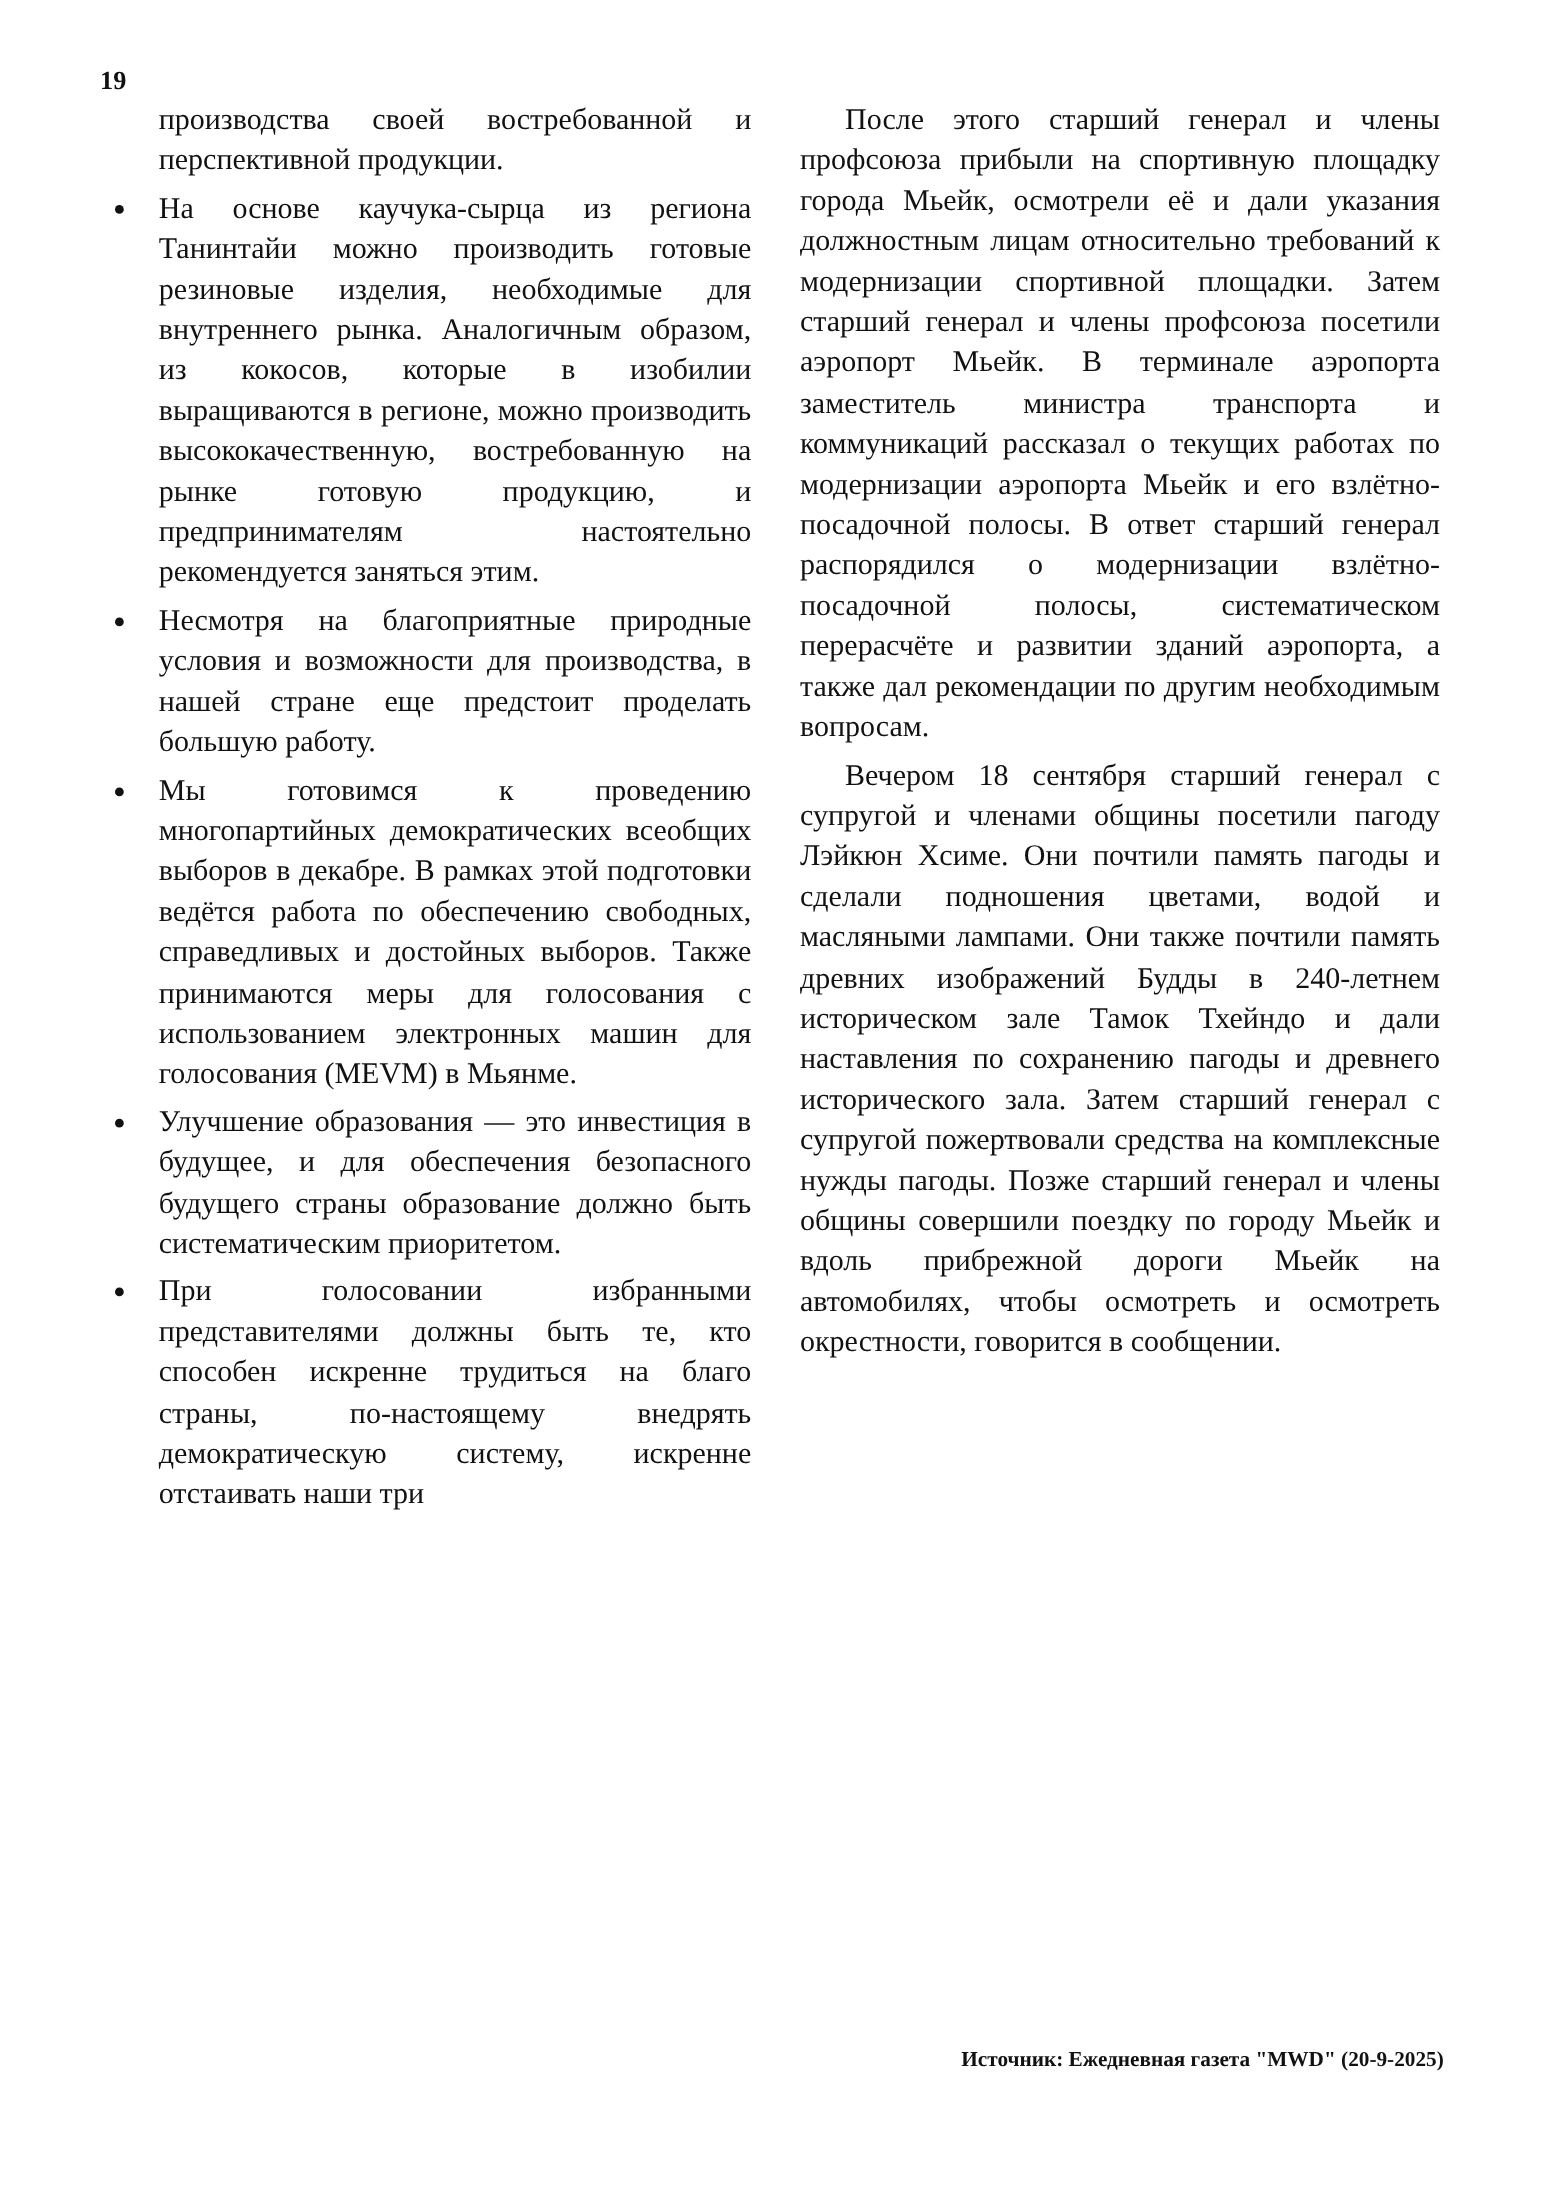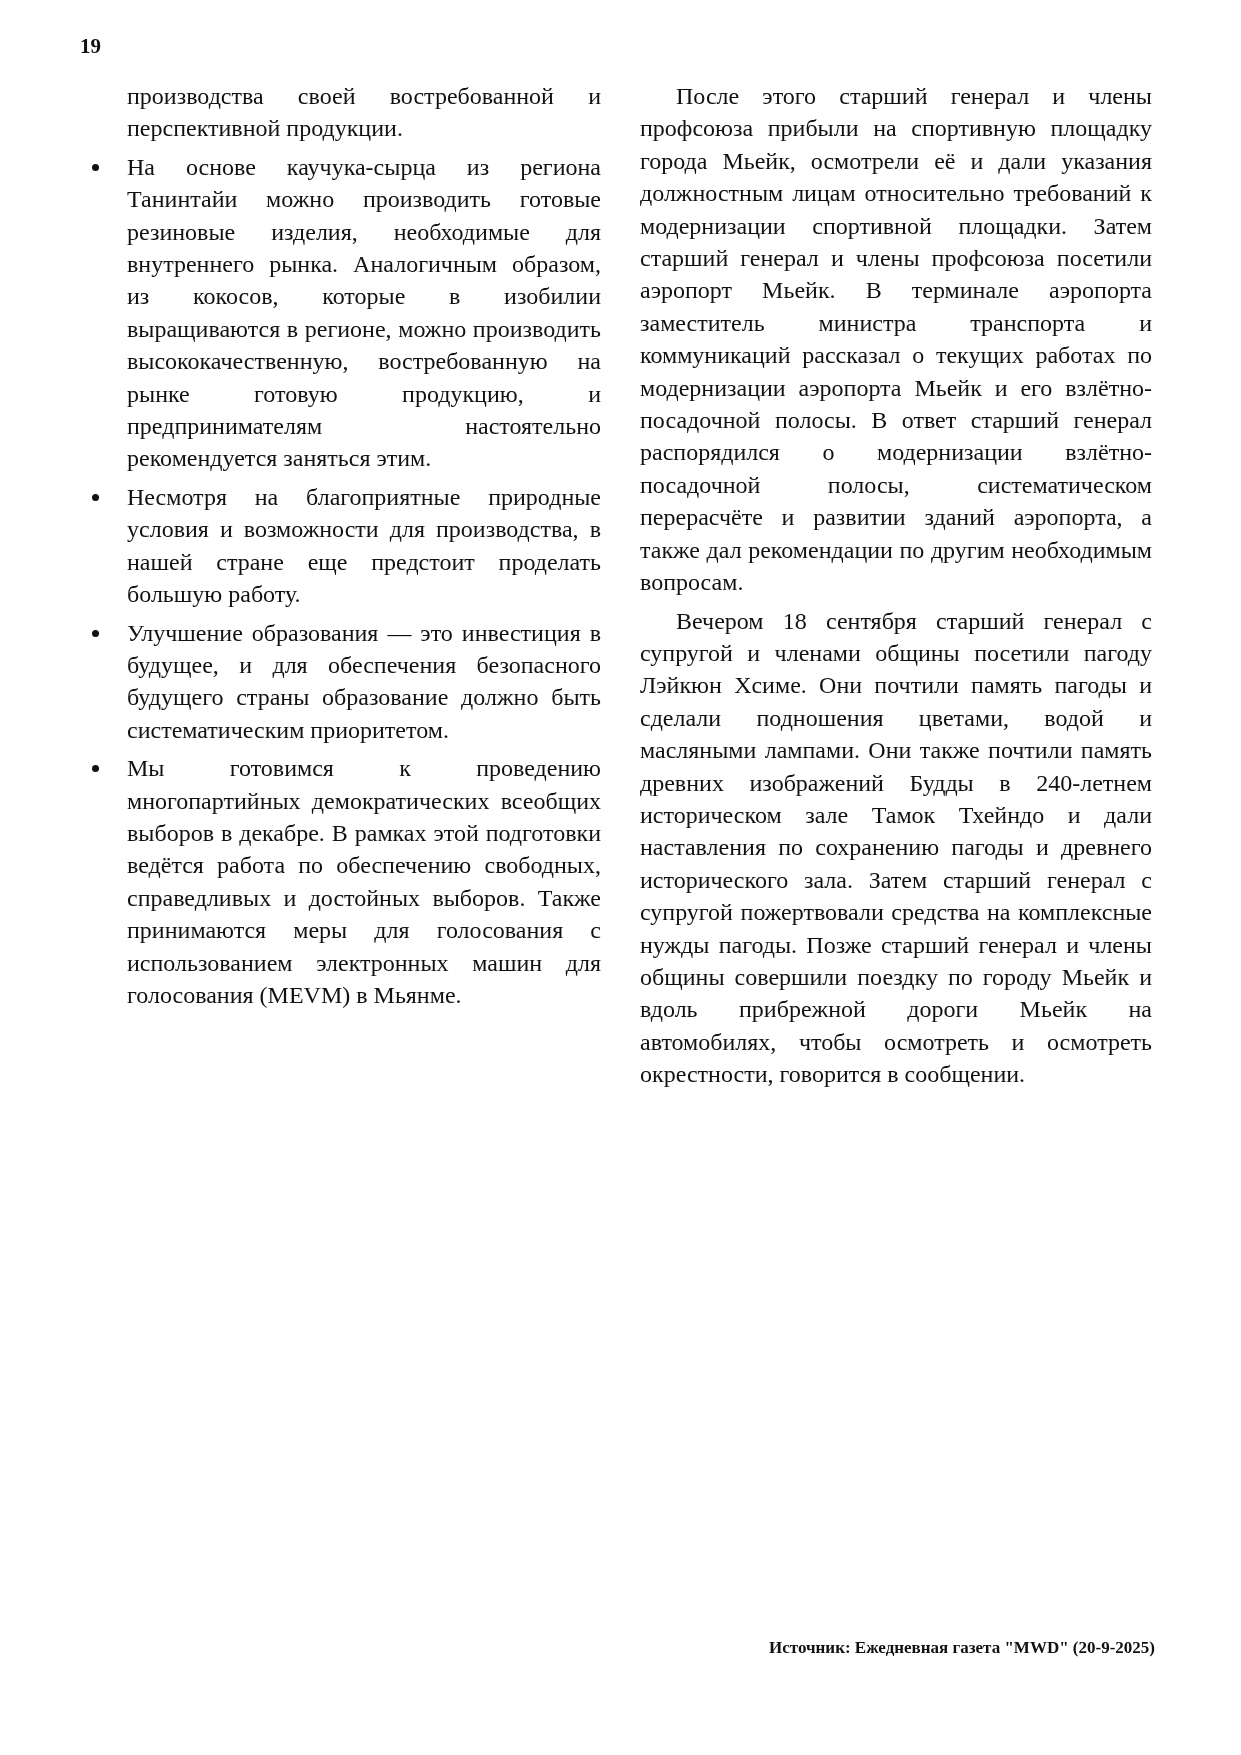--- a/index.html
+++ b/index.html
@@ -11,21 +11,21 @@
       width: 1241px;
       height: 1755px;
       position: relative;
       overflow: hidden;
       font-family: "Liberation Serif", "DejaVu Serif", serif;
       color: #111111;
     }
     .page-number {
       position: absolute;
       left: 80px;
-      top: 34px;
+      top: 52px;
       font-size: 21px;
       font-weight: bold;
       line-height: 24px;
     }
     .column {
       position: absolute;
       top: 80px;
       font-size: 24px;
       line-height: 32.4px;
       text-align: justify;
@@ -95,25 +95,29 @@
     <li>
       <span class="bullet-dot"></span>
       <span>На основе каучука-сырца из региона Танинтайи можно производить готовые резиновые изделия, необходимые для внутреннего рынка. Аналогичным образом, из кокосов, которые в изобилии выращиваются в регионе, можно производить высококачественную, востребованную на рынке готовую продукцию, и предпринимателям настоятельно рекомендуется заняться этим.</span>
     </li>
     <li>
       <span class="bullet-dot"></span>
       <span>Несмотря на благоприятные природные условия и возможности для производства, в нашей стране еще предстоит проделать большую работу.</span>
     </li>
     <li>
       <span class="bullet-dot"></span>
+      <span>Мы готовимся к проведению многопартийных демократических всеобщих выборов в декабре. В рамках этой подготовки ведётся работа по обеспечению свободных, справедливых и достойных выборов. Также принимаются меры для голосования с использованием электронных машин для голосования (MEVM) в Мьянме.</span>
+    </li>
+    <li>
+      <span class="bullet-dot"></span>
       <span>Улучшение образования — это инвестиция в будущее, и для обеспечения безопасного будущего страны образование должно быть систематическим приоритетом.</span>
     </li>
     <li>
       <span class="bullet-dot"></span>
-      <span>Мы готовимся к проведению многопартийных демократических всеобщих выборов в декабре. В рамках этой подготовки ведётся работа по обеспечению свободных, справедливых и достойных выборов. Также принимаются меры для голосования с использованием электронных машин для голосования (MEVM) в Мьянме.</span>
+      <span>При голосовании избранными представителями должны быть те, кто способен искренне трудиться на благо страны, по-настоящему внедрять демократическую систему, искренне отстаивать наши три</span>
     </li>
   </ul>
 </div>
 
 <div class="column col-right">
   <p class="para">После этого старший генерал и члены профсоюза прибыли на спортивную площадку города Мьейк, осмотрели её и дали указания должностным лицам относительно требований к модернизации спортивной площадки. Затем старший генерал и члены профсоюза посетили аэропорт Мьейк. В терминале аэропорта заместитель министра транспорта и коммуникаций рассказал о текущих работах по модернизации аэропорта Мьейк и его взлётно-посадочной полосы. В ответ старший генерал распорядился о модернизации взлётно-посадочной полосы, систематическом перерасчёте и развитии зданий аэропорта, а также дал рекомендации по другим необходимым вопросам.</p>
   <p class="para">Вечером 18 сентября старший генерал с супругой и членами общины посетили пагоду Лэйкюн Хсиме. Они почтили память пагоды и сделали подношения цветами, водой и масляными лампами. Они также почтили память древних изображений Будды в 240-летнем историческом зале Тамок Тхейндо и дали наставления по сохранению пагоды и древнего исторического зала. Затем старший генерал с супругой пожертвовали средства на комплексные нужды пагоды. Позже старший генерал и члены общины совершили поездку по городу Мьейк и вдоль прибрежной дороги Мьейк на автомобилях, чтобы осмотреть и осмотреть окрестности, говорится в сообщении.</p>
 </div>
 
 <div class="source-line">Источник: Ежедневная газета "MWD" (20-9-2025)</div>

